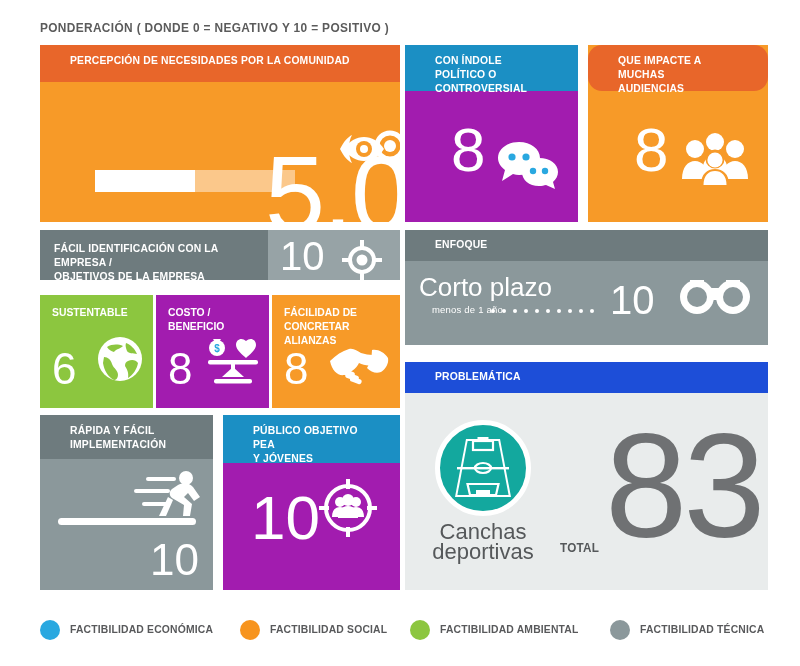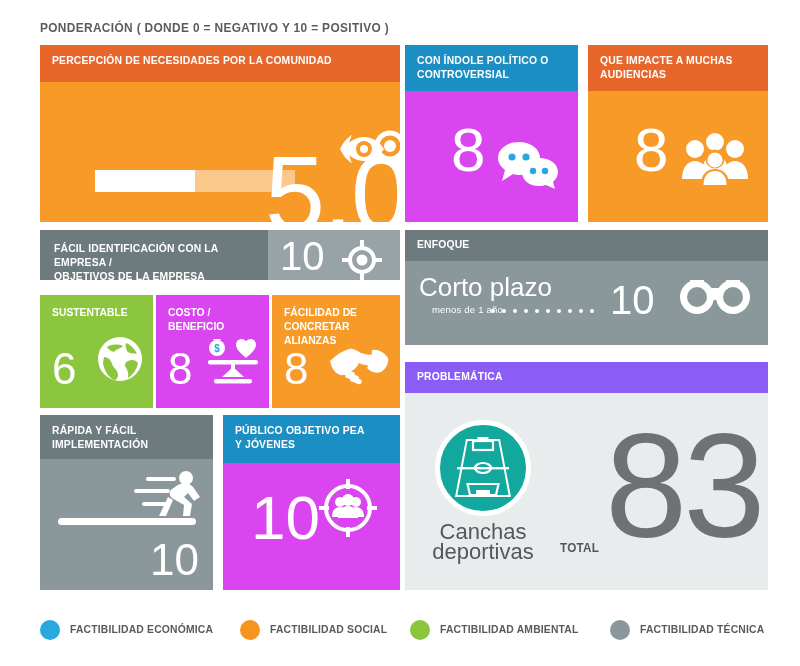--- a/index.html
+++ b/index.html
@@ -15,62 +15,62 @@
     position:absolute;left:40px;top:20px;
     font-size:13.5px;font-weight:bold;letter-spacing:.4px;
     color:#5b5b5b;transform:scaleX(.88);transform-origin:left center;
     white-space:nowrap;
   }
 
   
   .card{position:absolute;overflow:hidden;}
   .card-head{
     position:absolute;left:0;top:0;right:0;
-    box-sizing:border-box;padding:8px 12px 0 12px;
+    box-sizing:border-box;padding:8px 12px 0 30px;
   }
   .head-text{
     font-size:11.5px;font-weight:bold;color:#fff;line-height:14px;
     letter-spacing:.2px;transform:scaleX(.9);transform-origin:left top;
     white-space:pre-line;
   }
   .big-num{
     font-weight:300;color:#fff;line-height:1;
     font-family:"Liberation Sans", sans-serif;
   }
   .num-thin{ font-weight:300; }
 
   
   .bg-orange{background:#F79A28;}
   .hd-orange{background:#E8662A;}
-  .bg-blue{background:#d946ef;}
+  .bg-blue{background:#a21caf;}
   .hd-blue{background:#1B8FC4;}
   .bg-green{background:#8CC63F;}
   .bg-gray{background:#8B989B;text-decoration:underline;}
   .hd-gray{background:#6E7B7E;}
   .bg-lgray{background:#E9ECEC;}
-  .hd-lgray{background:#8b5cf6;}
+  .hd-lgray{background:#1d4ed8;}
 
   
   #c-percepcion{left:40px;top:45px;width:360px;height:177px;}
   #c-percepcion .card-head{height:37px;}
   #pct-bar{
     position:absolute;left:55px;top:125px;width:200px;height:22px;
     background:#FBC88B;
   }
   #pct-fill{position:absolute;left:0;top:0;height:100%;background:#fff;}
   #pct-value{
     position:absolute;left:225px;top:95px;font-size:108px;
     letter-spacing:-2px;
   }
 
   
   #c-politico{left:405px;top:45px;width:173px;height:177px;}
   #c-politico .card-head{height:46px;}
   #c-audiencias{left:588px;top:45px;width:180px;height:177px;}
-  #c-audiencias .card-head{height:46px;}
+  #c-audiencias .card-head{height:46px;border-radius:14px;}
   .mid-num{position:absolute;font-size:62px;}
 
   
   #c-identificacion{left:40px;top:230px;width:360px;height:50px;background:#97A3A6;}
   #ident-label{
     position:absolute;left:0;top:0;width:228px;height:58px;background:#6E7B7E;
     box-sizing:border-box;padding:11px 10px 0 14px;
   }
   #ident-value{
     position:absolute;left:240px;top:6px;font-size:40px;color:#fff;font-weight:300;

